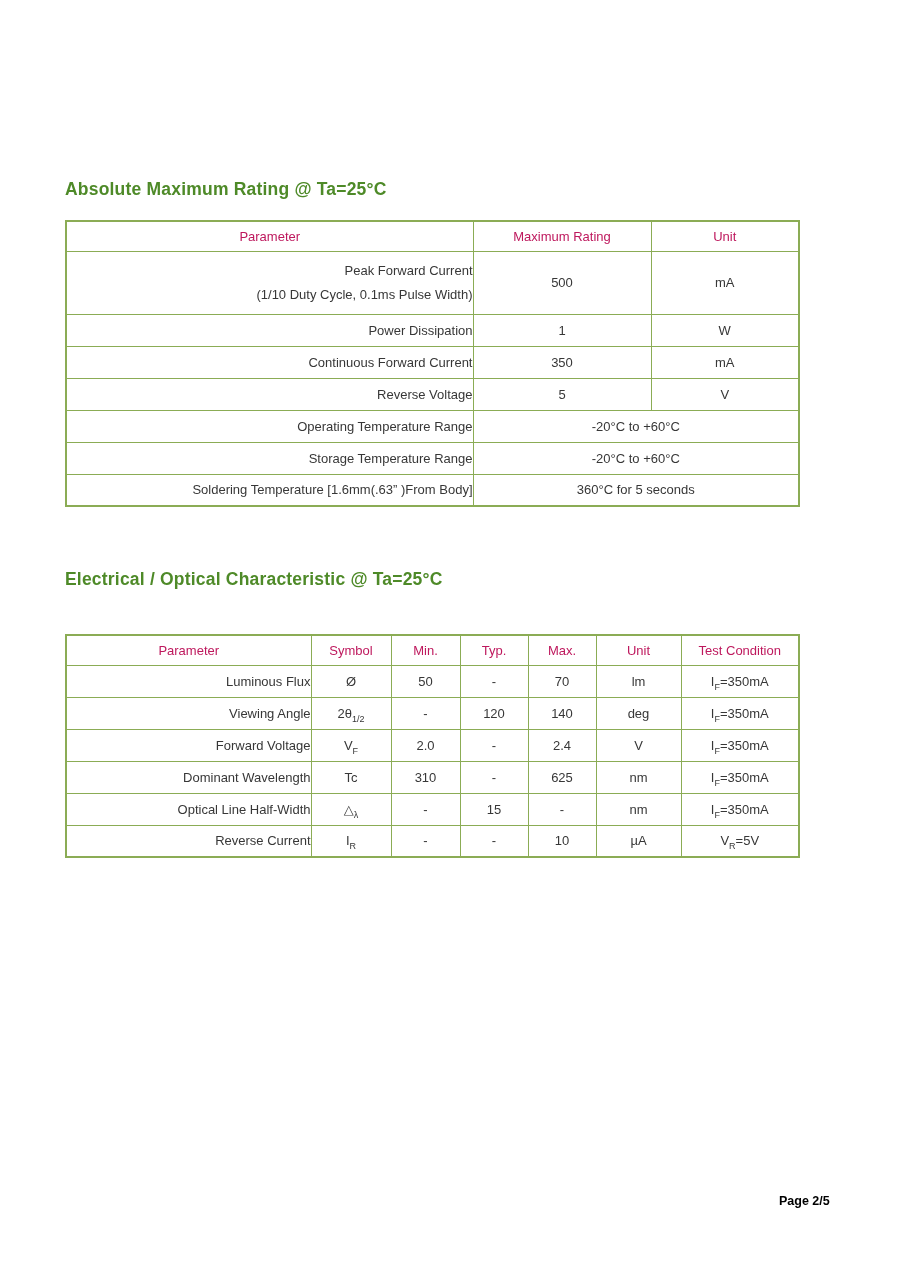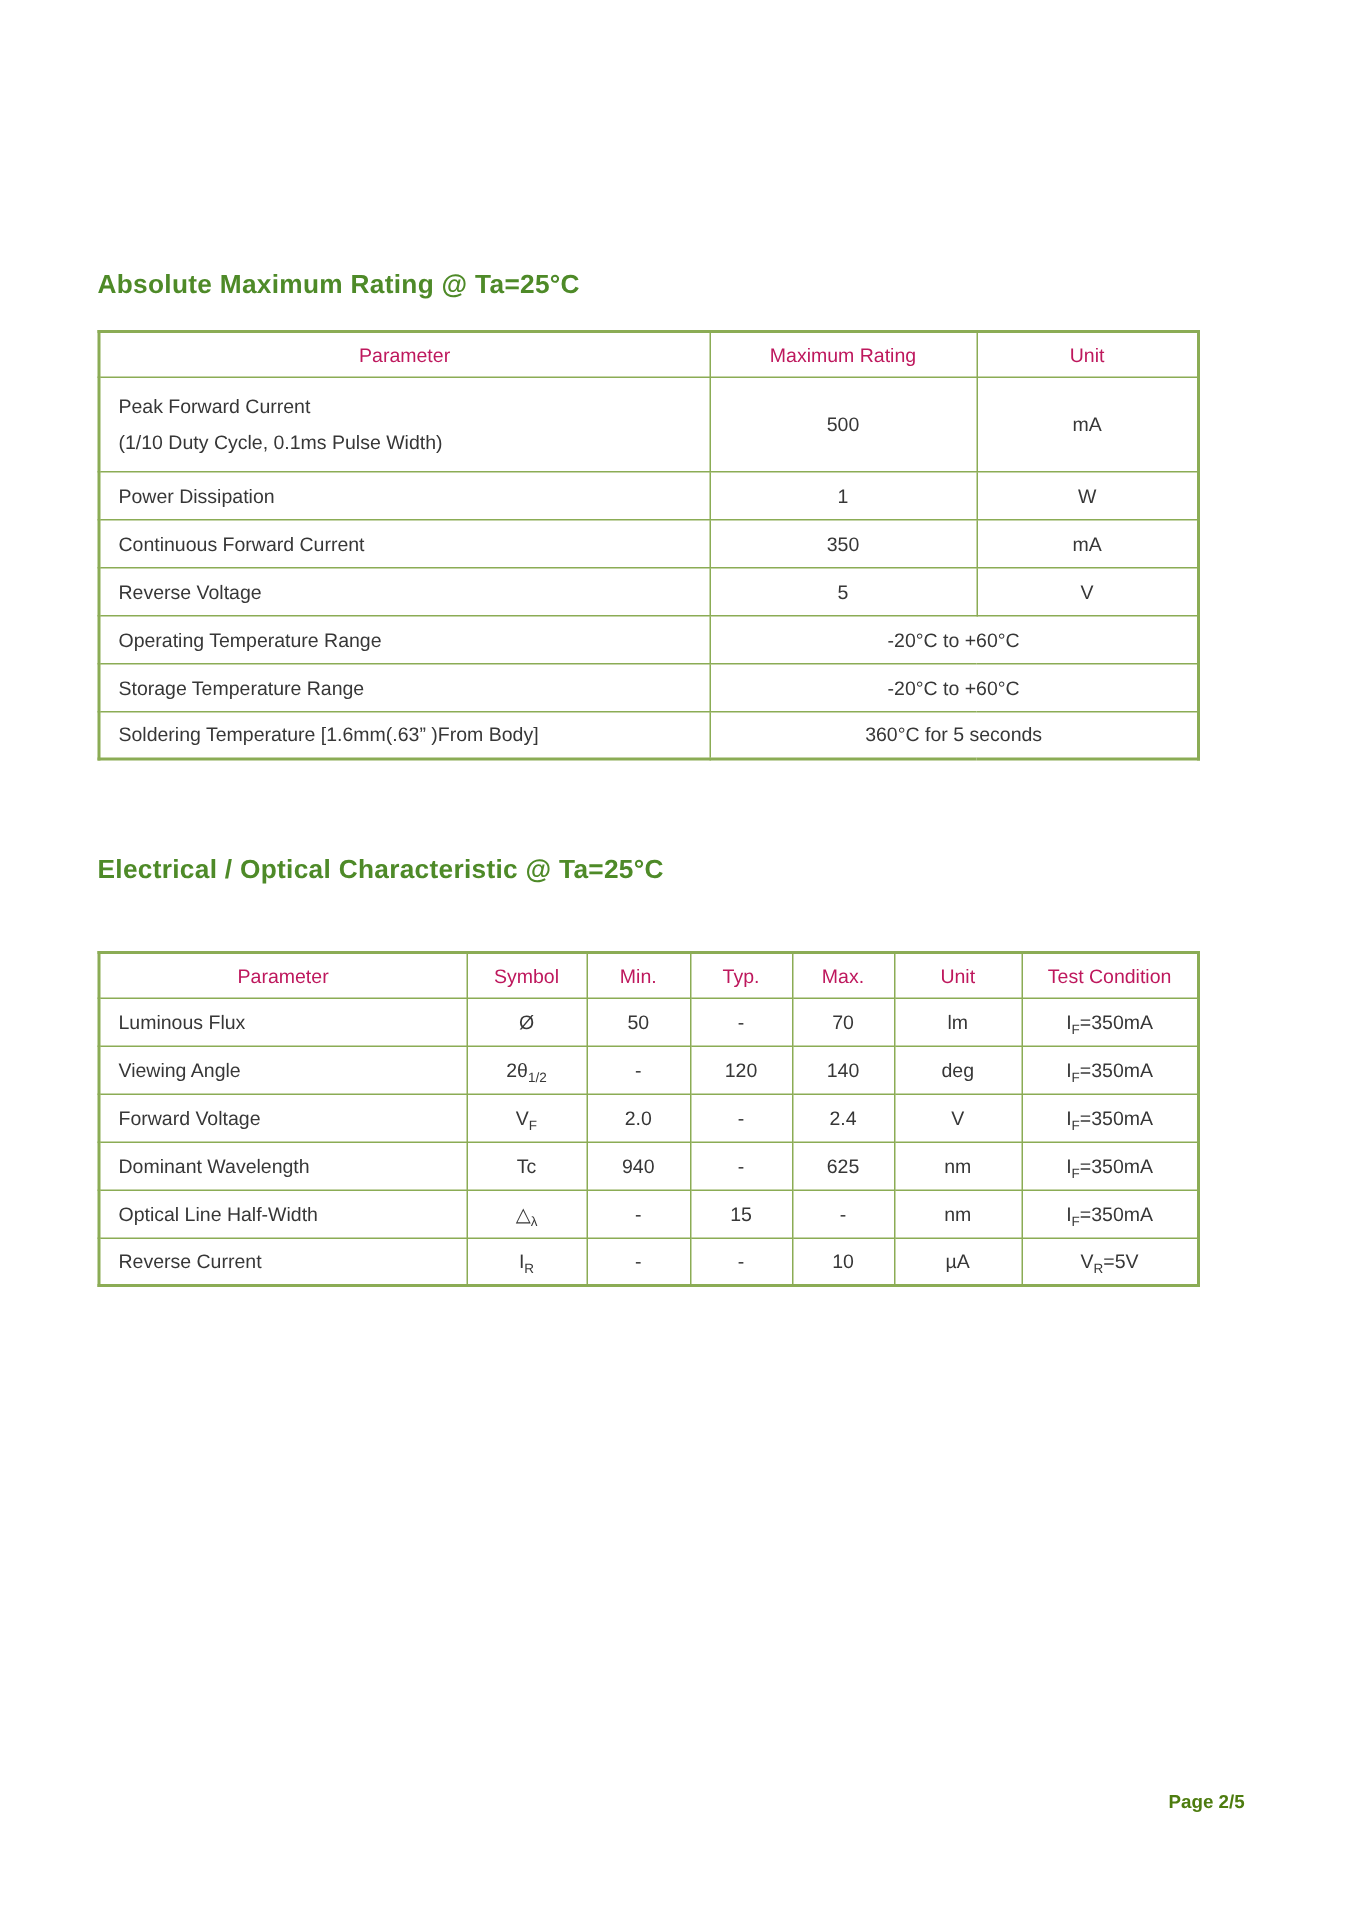--- a/index.html
+++ b/index.html
@@ -37,28 +37,28 @@
   th, td {
     border:1.5px solid #8BAC55;
     text-align:center;
     vertical-align:middle;
     padding:0;
     font-weight:normal;
   }
   th { color:#be185d; height:30px; }
   td { height:32px; }
   #table1 tr.tall td { height:63px; }
-  td.param { text-align:left; padding-left:12px; }
+  td.param { text-align:right; padding-left:12px; }
   td.param .line { display:block; line-height:24px; }
 
   sub { font-size:9px; line-height:0; }
 
   .footer {
     position:absolute; top:1194px; left:779px;
-    font-size:12.5px; font-weight:bold; color:#4d7c0f;
+    font-size:12.5px; font-weight:bold; color:#000000;
     white-space:nowrap;
   }
 </style>
 </head>
 <body>
 
 <div class="page">
 
   <div class="section-title" id="title1">Absolute Maximum Rating @ Ta=25°C</div>
 
@@ -161,21 +161,21 @@
         <td><span>V</span><sub>F</sub></td>
         <td>2.0</td>
         <td>-</td>
         <td>2.4</td>
         <td>V</td>
         <td><span>I</span><sub>F</sub><span>=350mA</span></td>
       </tr>
       <tr>
         <td class="param">Dominant Wavelength</td>
         <td><span>Tc</span><sub></sub></td>
-        <td>940</td>
+        <td>310</td>
         <td>-</td>
         <td>625</td>
         <td>nm</td>
         <td><span>I</span><sub>F</sub><span>=350mA</span></td>
       </tr>
       <tr>
         <td class="param">Optical Line Half-Width</td>
         <td><span>△</span><sub>λ</sub></td>
         <td>-</td>
         <td>15</td>

